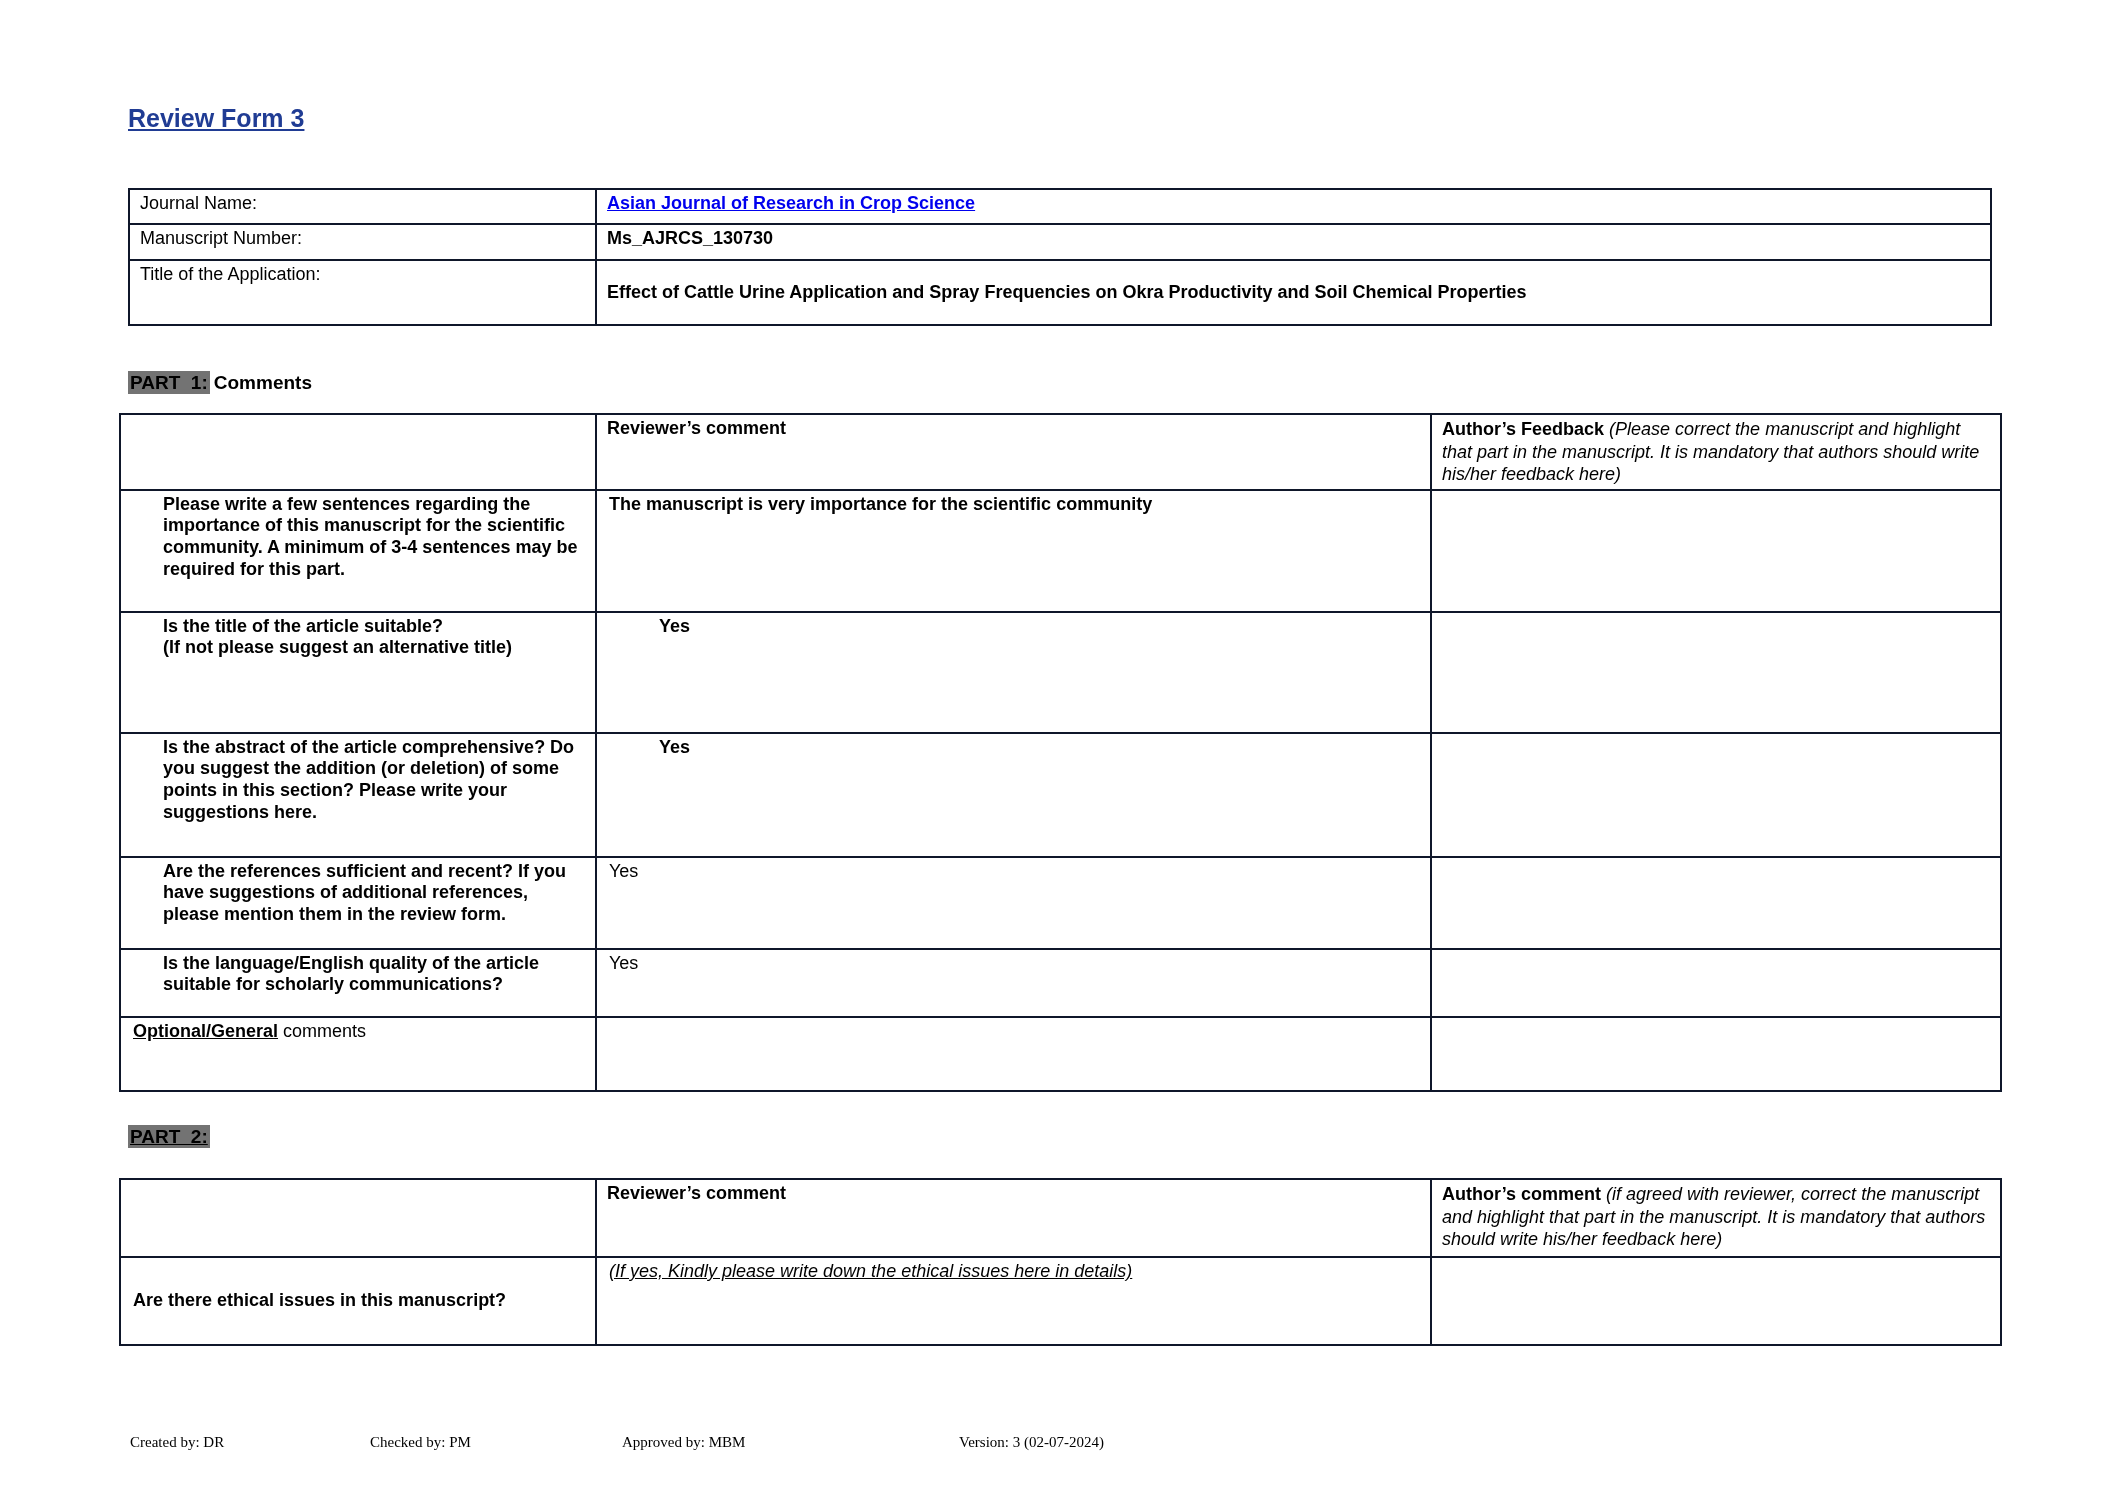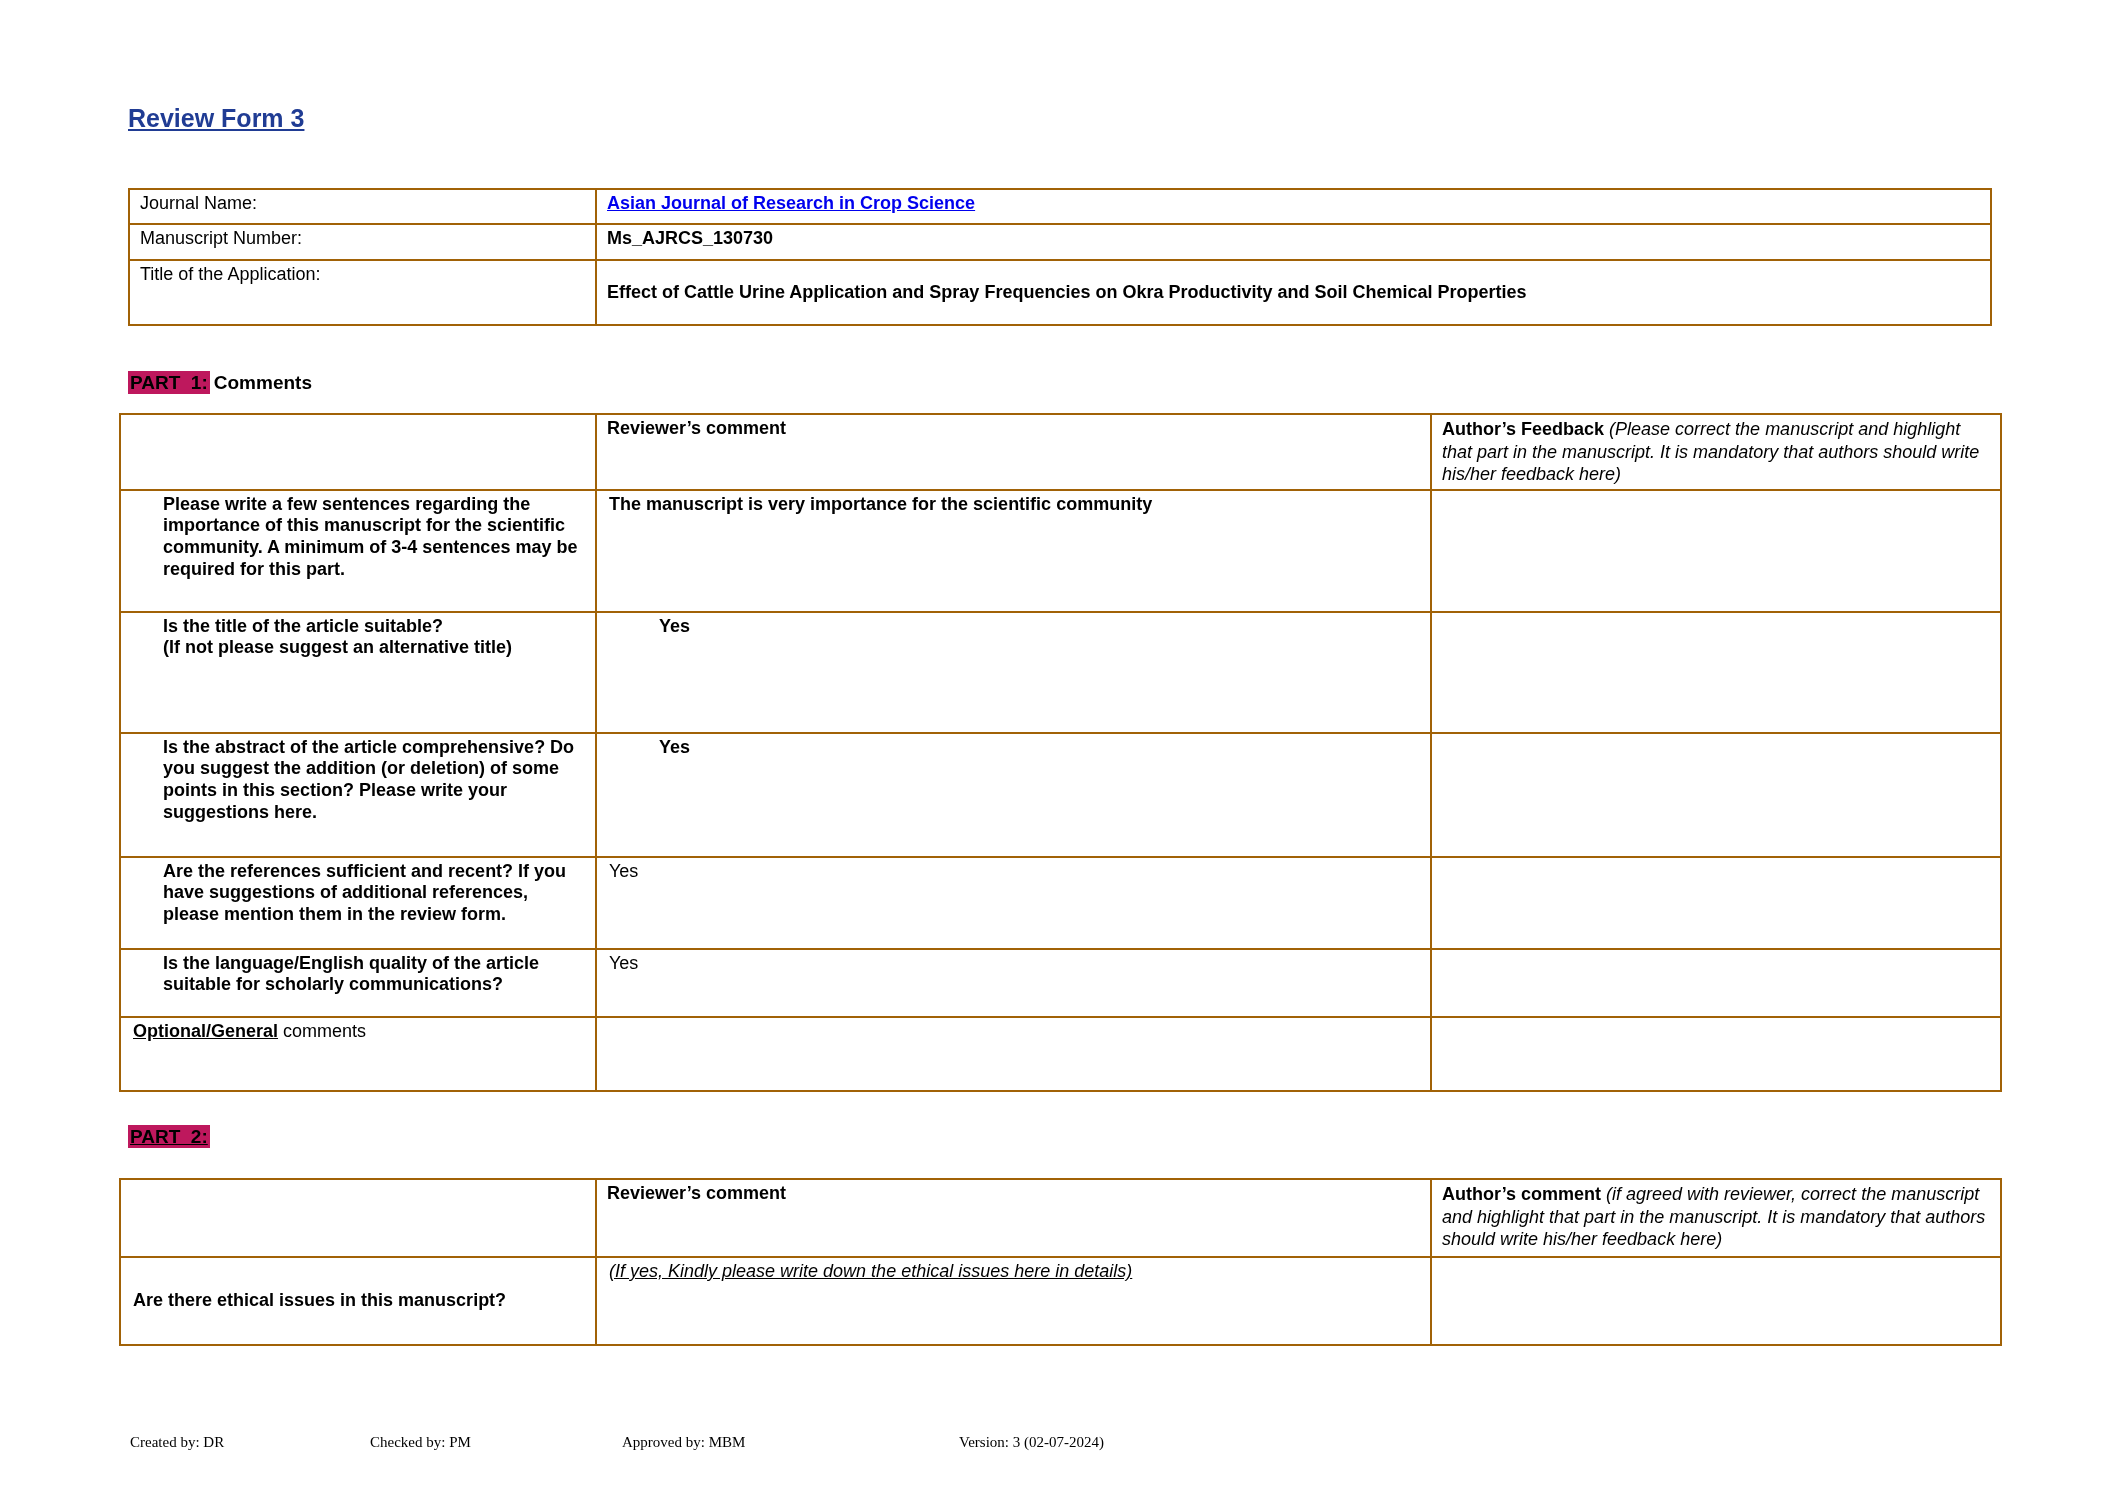--- a/index.html
+++ b/index.html
@@ -11,38 +11,38 @@
   .abs{position:absolute;}
 
   
   .doc-title{
     left:128px;top:104px;font-size:25px;font-weight:bold;
     color:#203c94;text-decoration:underline;letter-spacing:0px;
   }
 
   
   table{border-collapse:collapse;table-layout:fixed;}
-  td{border:2px solid #a16207;vertical-align:top;padding:3px 10px;font-size:18px;line-height:1.22;overflow:hidden;}
+  td{border:2px solid #0f172a;vertical-align:top;padding:3px 10px;font-size:18px;line-height:1.22;overflow:hidden;}
 
   
   .info-table{left:128px;top:188px;width:1862px;}
   .info-table .lbl{font-weight:normal;}
   .info-table .val{font-weight:bold;}
   .r-journal td{height:27px;}
   .r-msnum td{height:28px;}
   .r-title td{height:57px;}
   .r-type td{height:31px;}
   .v-mid{vertical-align:middle;}
   .journal-link{color:#0000ee;font-weight:bold;text-decoration:underline;cursor:pointer;}
 
   
   .sec-heading{font-size:19px;font-weight:bold;color:#000;}
   .p1-heading{left:128px;top:372px;}
   .p2-heading{left:128px;top:1126px;}
-  .hl{background:#be185d;white-space:pre;padding:1px 2px;}
+  .hl{background:#737373;white-space:pre;padding:1px 2px;}
   .hl-underline{text-decoration:underline;}
   .heading-rest{margin-left:4px;}
 
   
   .part1-table{left:119px;top:413px;width:1881px;}
   .part2-table{left:119px;top:1178px;width:1881px;}
 
   .hdr-empty{}
   .hdr-reviewer{font-weight:bold;}
   .hdr-author .b{font-weight:bold;font-style:normal;}

